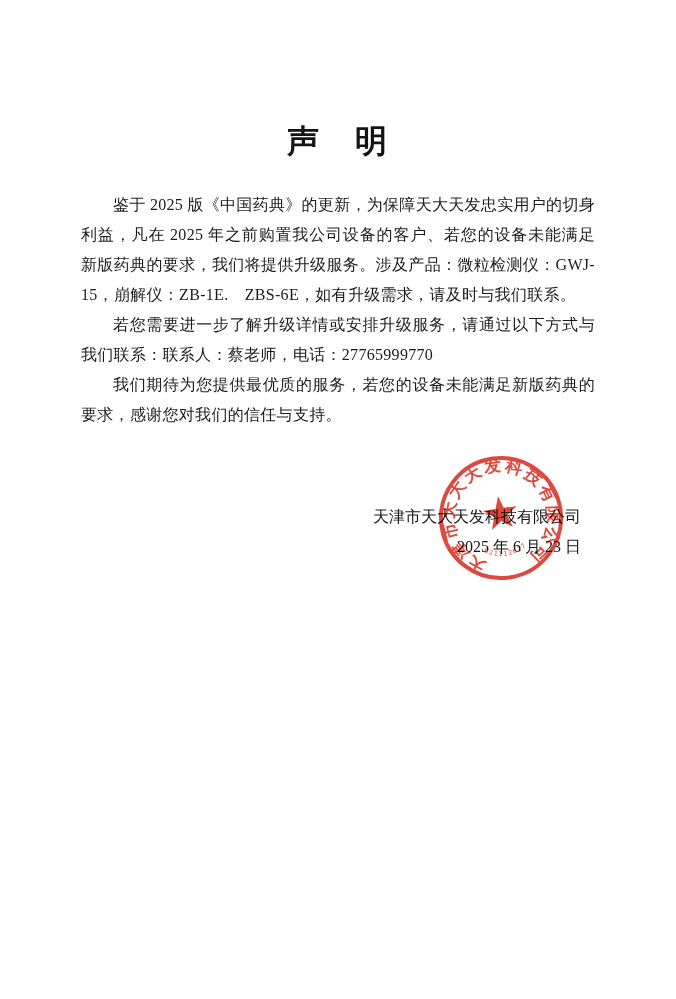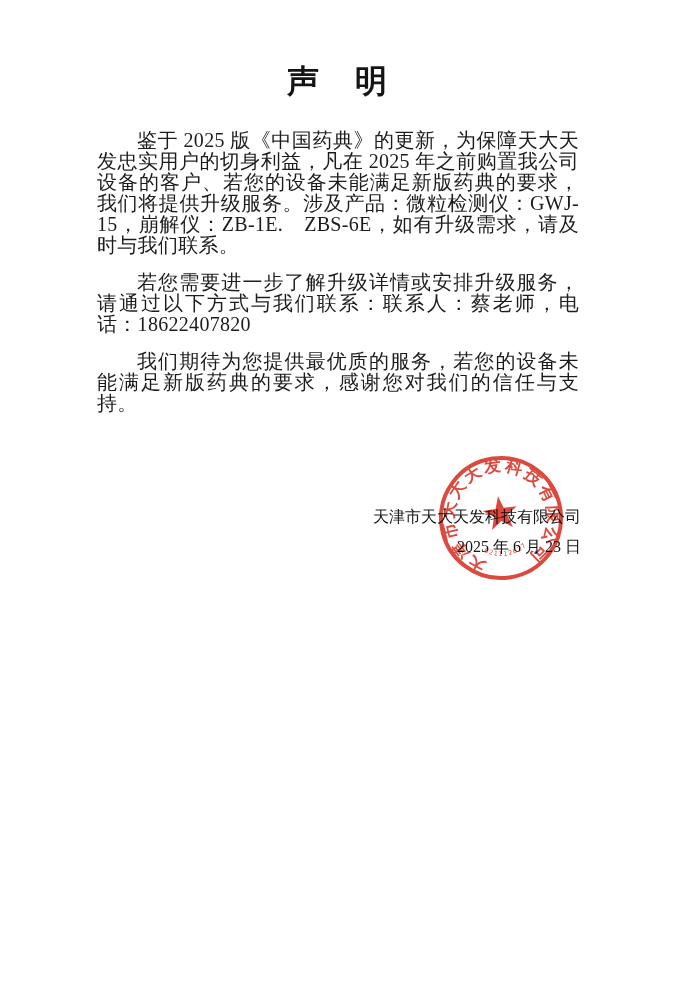--- a/index.html
+++ b/index.html
@@ -8,31 +8,31 @@
     width: 676px;
     height: 999px;
     background: #ffffff;
     overflow: hidden;
     font-family: "Liberation Serif", "DejaVu Serif", serif;
     color: #1c1c1c;
   }
   .content { padding: 0 81px; }
   .title {
     margin: 0;
-    padding-top: 60px;
+    padding-top: 120px;
     text-align: center;
     font-size: 32px;
     font-weight: 700;
     letter-spacing: 2px;
     color: #141414;
   }
   .para {
-    margin: 16px;
-    font-size: 20px;
-    line-height: 21px;
+    margin: 0;
+    font-size: 16px;
+    line-height: 30px;
     text-indent: 2em;
     text-align: justify;
     letter-spacing: 0.3px;
   }
   .para.first { margin-top: 26px; }
   .signature {
     position: absolute;
     top: 502px;
     right: 95px;
     text-align: right;
@@ -66,21 +66,21 @@
   }
 </style>
 </head>
 <body>
 
 <div class="page">
 
   <div class="content">
     <h1 class="title">声　明</h1>
     <p class="para first">鉴于 2025 版《中国药典》的更新，为保障天大天发忠实用户的切身利益，凡在 2025 年之前购置我公司设备的客户、若您的设备未能满足新版药典的要求，我们将提供升级服务。涉及产品：微粒检测仪：GWJ-15，崩解仪：ZB-1E.　ZBS-6E，如有升级需求，请及时与我们联系。</p>
-    <p class="para">若您需要进一步了解升级详情或安排升级服务，请通过以下方式与我们联系：联系人：蔡老师，电话：18622407820</p>
+    <p class="para">若您需要进一步了解升级详情或安排升级服务，请通过以下方式与我们联系：联系人：蔡老师，电话：27765999770</p>
     <p class="para">我们期待为您提供最优质的服务，若您的设备未能满足新版药典的要求，感谢您对我们的信任与支持。</p>
   </div>
 
   <div class="signature">
     <div class="company">天津市天大天发科技有限公司</div>
     <div class="date">2025 年 6 月 23 日</div>
   </div>
 
   <svg class="seal" viewBox="-70 -70 140 140" xmlns="http://www.w3.org/2000/svg" aria-hidden="true">
     <defs>

